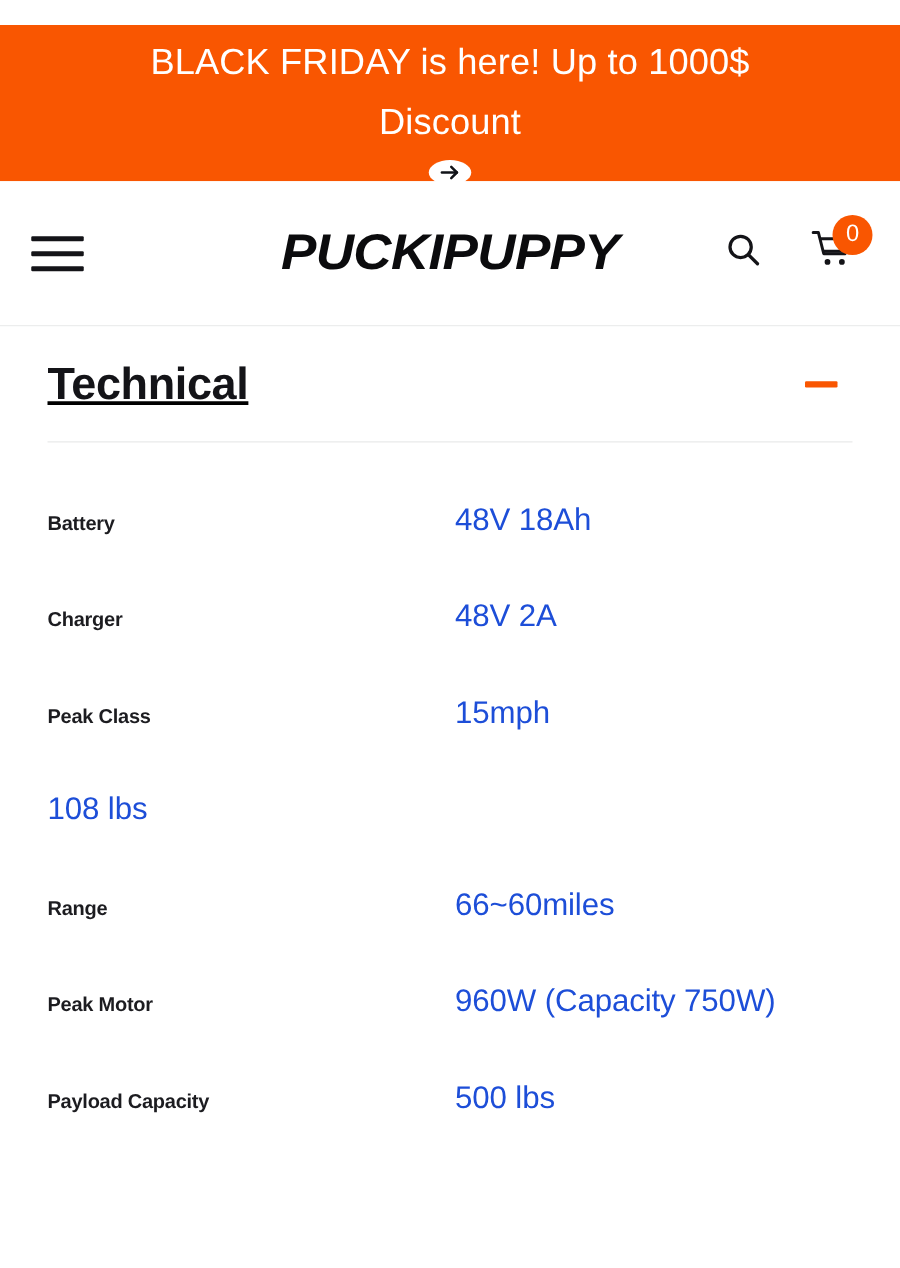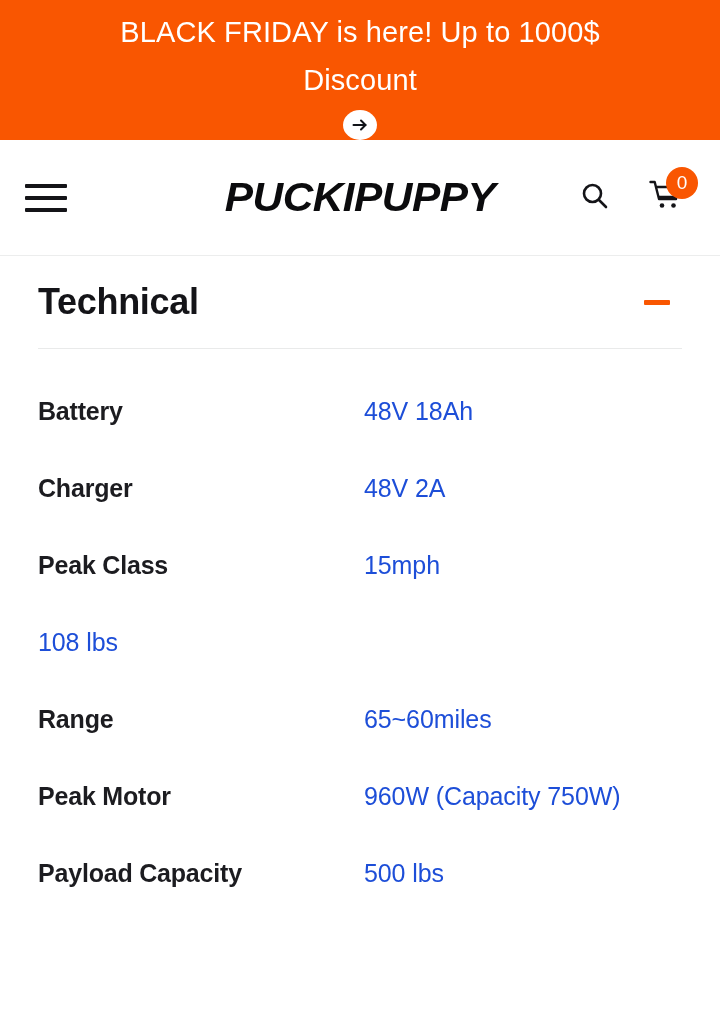--- a/index.html
+++ b/index.html
@@ -17,29 +17,30 @@
     height: 1014px;
     position: relative;
     background: #ffffff;
     display: flex;
     flex-direction: column;
   }
 
   
   .promo-banner {
     width: 100%;
-    height: 140px;
+    height: 125px;
     background: #f95601;
     display: flex;
     flex-direction: column;
     align-items: center;
     justify-content: center;
     padding-top: 8px;
     position: relative;
     cursor: pointer;
+    margin-top: 20px;
   }
 
   .promo-text {
     width: 560px;
     text-align: center;
     color: #ffffff;
     font-size: 29px;
     line-height: 48px;
     font-weight: 400;
     letter-spacing: 0.1px;
@@ -148,20 +149,21 @@
     background: #ffffff;
     padding: 0 38px;
   }
 
   .accordion-header {
     height: 92px;
     display: flex;
     align-items: center;
     justify-content: space-between;
     cursor: pointer;
+    text-decoration: underline;
   }
 
   .accordion-title {
     font-size: 36px;
     font-weight: 700;
     color: #141418;
     letter-spacing: -0.3px;
   }
 
   .toggle-minus {
@@ -185,21 +187,21 @@
 
   .spec-row {
     display: flex;
     align-items: baseline;
     height: 77px;
   }
 
   .spec-label {
     width: 326px;
     flex: 0 0 326px;
-    font-size: 25px;
+    font-size: 16px;
     font-weight: 700;
     color: #1c1c20;
     letter-spacing: -0.2px;
   }
 
   .spec-value {
     font-size: 25px;
     font-weight: 400;
     color: #1d4ed8;
     letter-spacing: -0.1px;
@@ -283,21 +285,21 @@
         <div class="spec-label">Peak Class</div>
         <div class="spec-value">15mph</div>
       </div>
 
       <div class="spec-row">
         <div class="spec-value">108 lbs</div>
       </div>
 
       <div class="spec-row">
         <div class="spec-label">Range</div>
-        <div class="spec-value">65~60miles</div>
+        <div class="spec-value">66~60miles</div>
       </div>
 
       <div class="spec-row">
         <div class="spec-label">Peak Motor</div>
         <div class="spec-value">960W (Capacity 750W)</div>
       </div>
 
       <div class="spec-row">
         <div class="spec-label">Payload Capacity</div>
         <div class="spec-value">500 lbs</div>

